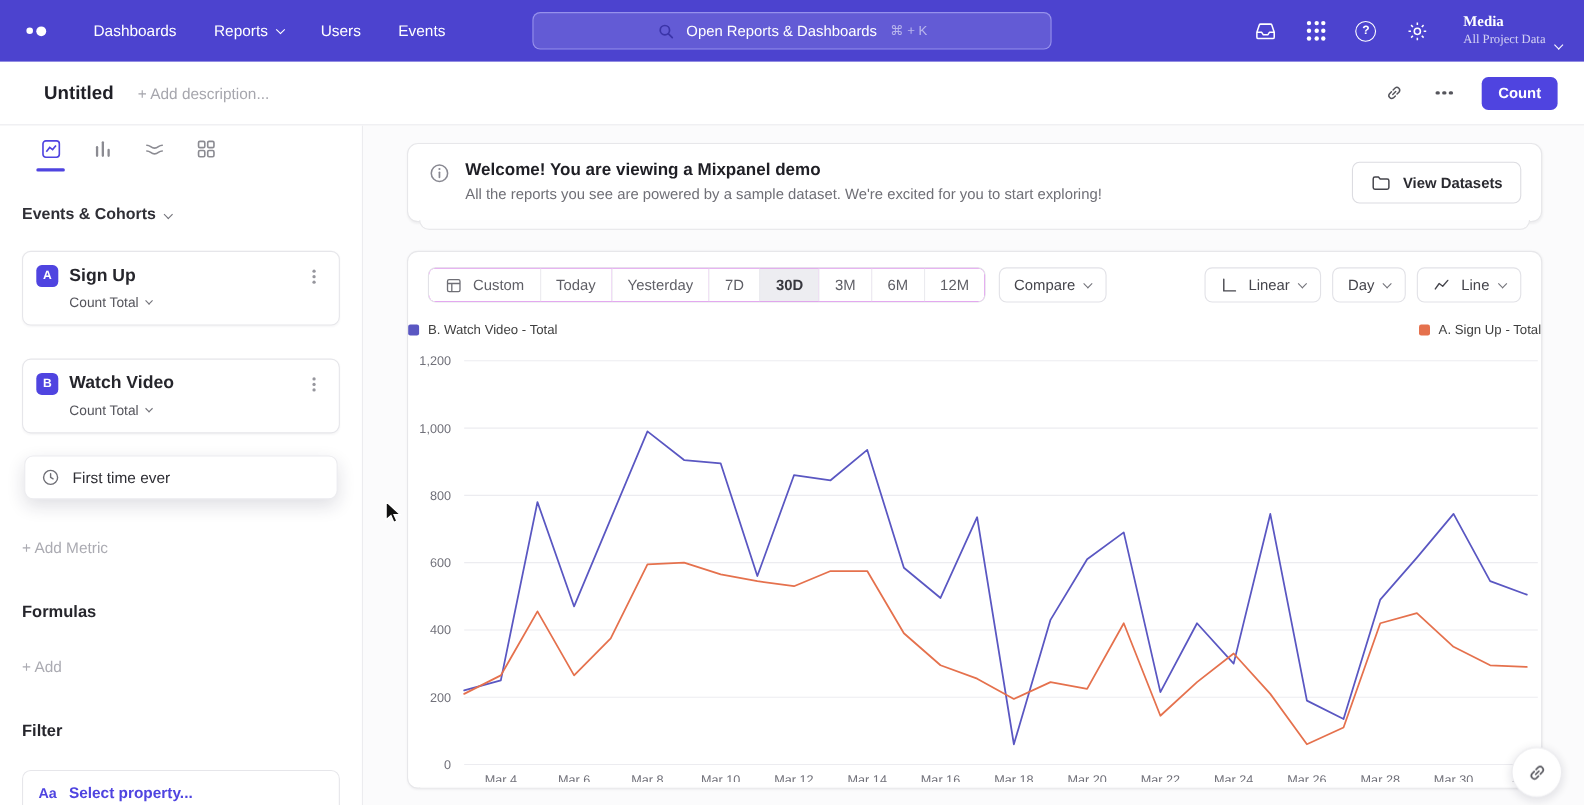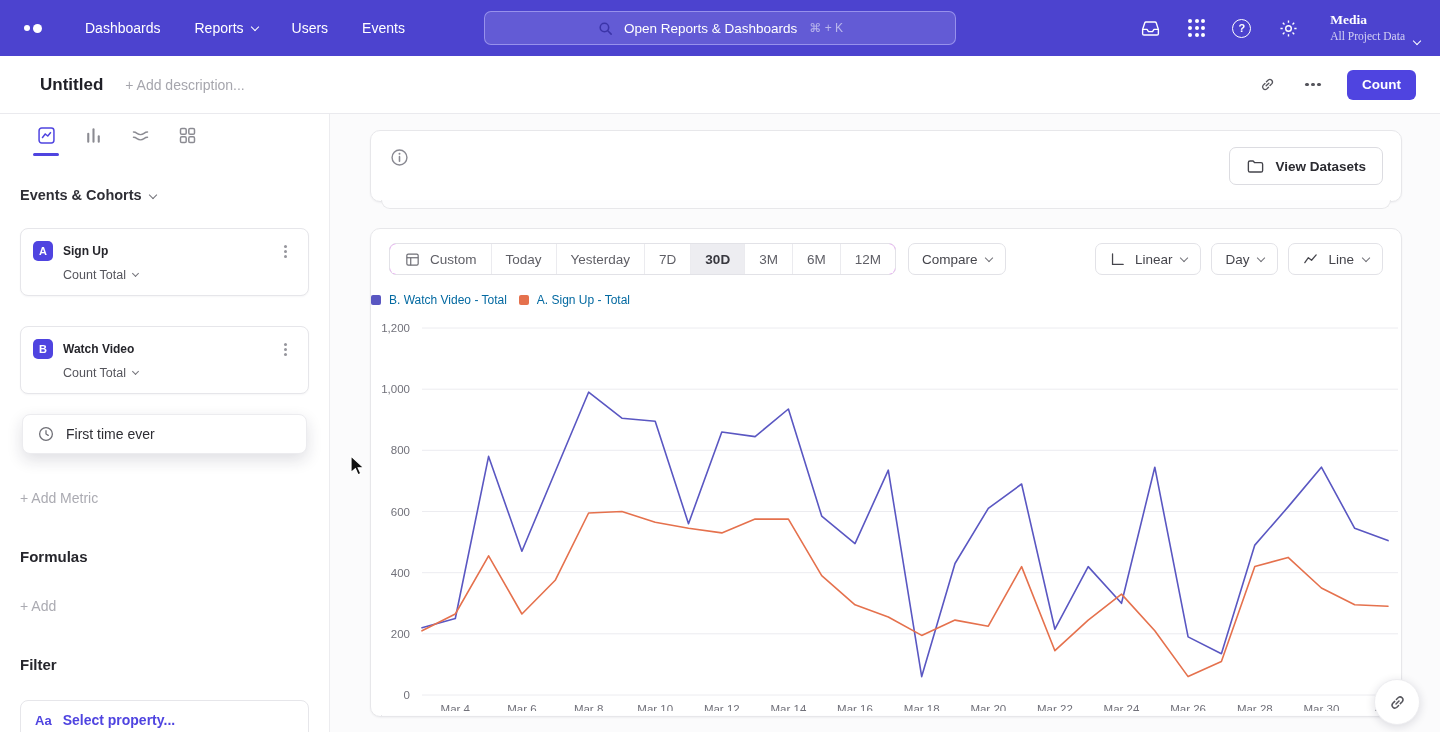--- a/index.html
+++ b/index.html
@@ -53,21 +53,21 @@
   .tab.active { color:#4f44e0; }
   .tab.active .bar { background:#4f44e0; }
   .side-section { padding:19px 20px 13px; display:flex; align-items:center; gap:8px;
     font-size:14.5px; font-weight:700; color:#2f2f36; cursor:pointer; }
   .side-section .chev { color:#73737a; margin-top:-1px; }
   .metric-card { margin:0 20px 18px; border:1px solid #e6e6ea; border-radius:8px; padding:12px 12px 13px;
     box-shadow:0 1px 2px rgba(20,20,43,.04); background:#fff; cursor:pointer; }
   .metric-row1 { display:flex; align-items:center; gap:10px; }
   .badge { width:20px; height:20px; background:#4f44e0; border-radius:5px; color:#fff; font-size:11px; font-weight:700;
     display:flex; align-items:center; justify-content:center; }
-  .metric-name { font-size:12px; font-weight:600; color:#26262c; }
+  .metric-name { font-size:16px; font-weight:600; color:#26262c; }
   .kebab { margin-left:auto; width:22px; height:20px; display:flex; align-items:center; justify-content:center; cursor:pointer; }
   .dot3v { width:3px; height:3px; border-radius:50%; background:#96969d; box-shadow:0 -5px 0 #96969d, 0 5px 0 #96969d; }
   .metric-row2 { margin:7px 0 0 30px; display:flex; align-items:center; gap:7px; font-size:12.5px; color:#55555c; cursor:pointer; }
   .metric-row2 .chev { width:5px; height:5px; color:#73737a; }
   .popover { margin:-10px 22px 18px; border:1px solid #ececef; border-radius:8px; background:#fff;
     box-shadow:0 6px 16px rgba(25,25,60,.14); padding:10px 14px; display:flex; align-items:center; gap:11px;
     font-size:14px; color:#2e2e34; cursor:pointer; position:relative; z-index:5; }
   .popover svg { color:#6f6f76; }
   .side-add { padding:6px 20px 0; font-size:14px; font-weight:500; color:#ababb2; cursor:pointer; }
   .side-heading { padding:30px 20px 0; font-size:15px; font-weight:700; color:#26262c; }
@@ -103,21 +103,21 @@
   .seg:first-child { border-left:none; }
   .seg.active { background:#ededf1; color:#38383f; font-weight:600; }
   .seg svg { color:#6f6f76; }
   .btn-outline { display:flex; align-items:center; gap:9px; height:32px; padding:0 13px;
     border:1px solid #e2e2e7; border-radius:7px; font-size:13.5px; color:#45454c; background:#fff;
     font-family:inherit; cursor:pointer; white-space:nowrap; }
   .btn-outline .chev { color:#73737a; }
   .btn-outline svg { color:#45454c; }
   .compare { margin-left:12px; }
   .tb-right { margin-left:auto; display:flex; align-items:center; gap:10px; }
-  .legend { display:flex; justify-content:flex-start; gap:12px; margin-top:8px; font-size:12px; color:#0369a1; }
+  .legend { display:flex; justify-content:space-between; gap:28px; margin-top:8px; font-size:12px; color:#404040; }
   .legend-item { display:flex; align-items:center; gap:8px; cursor:pointer; }
   .swatch { width:10px; height:10px; border-radius:2px; display:inline-block; }
   #chart-svg { margin-left:1px; }
   .tick { font-family:"Liberation Sans", sans-serif; font-size:11.5px; fill:#71717a; }
 
   
   .fab { position:fixed; right:20px; bottom:7px; width:46px; height:46px; border-radius:50%;
     background:#fff; border:1px solid #ececef; box-shadow:0 2px 10px rgba(20,20,50,.14);
     display:flex; align-items:center; justify-content:center; color:#55555c; cursor:pointer; z-index:70; }
   .cursor { position:fixed; left:350px; top:455px; z-index:100; pointer-events:none; }
@@ -311,20 +311,24 @@
 </aside>
 
 <main class="main">
 
   <div class="stack-card banner">
     <svg width="21" height="21" viewBox="0 0 24 24" style="margin-top:1px">
         <circle cx="12" cy="12" r="8.5" fill="none" stroke="#898992" stroke-width="1.6"></circle>
         <line x1="12" y1="11" x2="12" y2="16.2" stroke="#898992" stroke-width="1.8" stroke-linecap="round"></line>
         <circle cx="12" cy="7.6" r="1.15" fill="#898992"></circle>
       </svg>
+    <div>
+      <div class="banner-title">Welcome! You are viewing a Mixpanel demo</div>
+      <div class="banner-sub">All the reports you see are powered by a sample dataset. We're excited for you to start exploring!</div>
+    </div>
     <button class="banner-btn">
       <svg width="19" height="19" viewBox="0 0 24 24" fill="none" stroke="currentColor" stroke-width="1.7" stroke-linejoin="round">
           <path d="M3 7a2 2 0 0 1 2-2h4l2 2.2h8a2 2 0 0 1 2 2V17a2 2 0 0 1-2 2H5a2 2 0 0 1-2-2z"></path>
         </svg>
       <span>View Datasets</span>
     </button>
   </div>
 
   <div class="stack-card chart-card">
     <div class="chart-toolbar">

